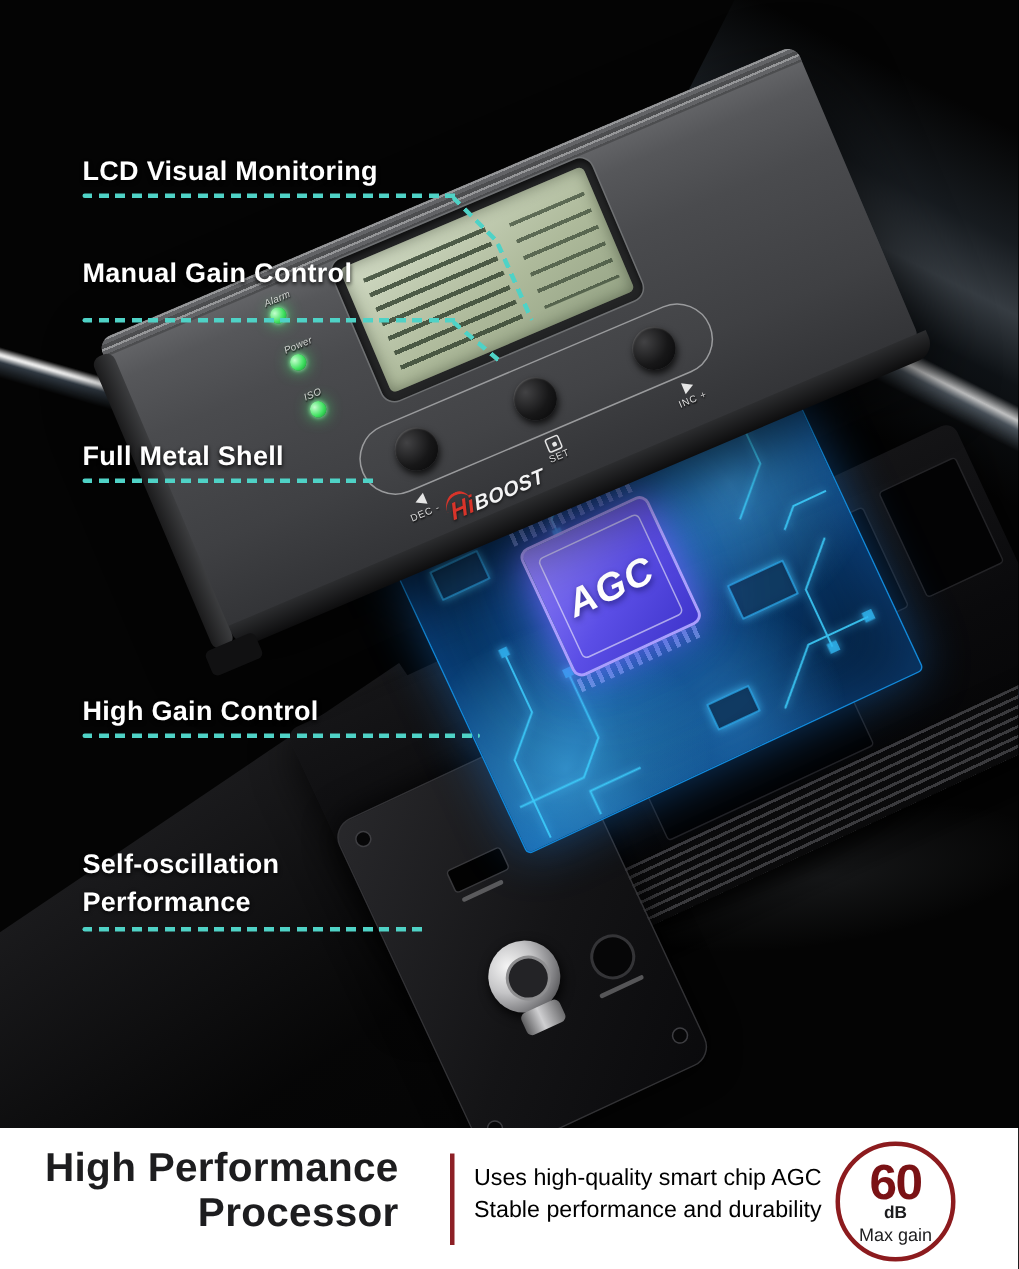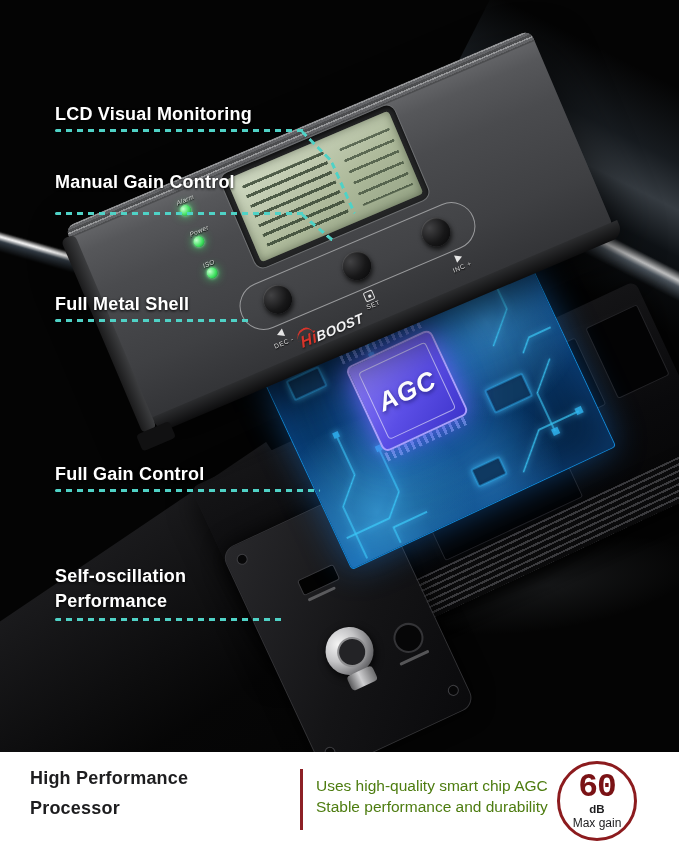--- a/index.html
+++ b/index.html
@@ -126,26 +126,26 @@
 
   
   .callout-label{position:absolute;color:#fff;font-weight:700;font-size:18px;letter-spacing:.2px;z-index:8;
     text-shadow:0 1px 3px #000;}
   .dash{position:absolute;height:2.6px;z-index:8;border-radius:2px;
     background:repeating-linear-gradient(90deg,#4fd2c6 0 6.5px,transparent 6.5px 11px);}
   .dash.diag{transform-origin:left center;}
 
   
   .footer{left:0;top:752px;width:679px;height:94px;background:#ffffff;z-index:10;}
-  .f-title{position:absolute;left:30px;top:11px;font-size:18px;font-weight:700;color:#1d1d1f;line-height:30px;letter-spacing:.2px;}
+  .f-title{position:absolute;left:30px;top:11px;font-size:27px;font-weight:700;color:#1d1d1f;line-height:30px;letter-spacing:.2px;text-align:right;}
   .f-divider{position:absolute;left:300px;top:17px;width:3px;height:61px;background:#8d2026;}
-  .f-desc{position:absolute;left:316px;top:23px;font-size:15.5px;color:#4d7c0f;line-height:21px;}
+  .f-desc{position:absolute;left:316px;top:23px;font-size:15.5px;color:#000000;line-height:21px;}
   .badge{position:absolute;left:557px;top:9px;width:80px;height:80px;border:3px solid #8c1b1e;border-radius:50%;
     background:#fff;display:flex;flex-direction:column;align-items:center;justify-content:center;box-sizing:border-box;}
-  .badge-value{font-size:33px;font-weight:800;color:#7a1215;line-height:30px;letter-spacing:-1px;font-family:Liberation Mono, monospace;}
+  .badge-value{font-size:33px;font-weight:800;color:#7a1215;line-height:30px;letter-spacing:-1px;}
   .badge-unit{font-size:11.5px;font-weight:700;color:#1c1c1e;line-height:12px;}
   .badge-caption{font-size:12px;color:#1c1c1e;line-height:14px;margin-top:1px;}
 </style>
 </head>
 <body>
 
 <div class="canvas">
 
   <div class="beam" id="beam-left"></div>
   <div class="beam" id="beam-right-soft"></div>
@@ -274,21 +274,21 @@
   <div class="dash diag" style="left:302px;top:130px;width:44px;transform:rotate(45deg);"></div>
   <div class="dash diag" style="left:332px;top:161px;width:56px;transform:rotate(66deg);"></div>
 
   <div class="callout-label" style="left:55px;top:172px;">Manual Gain Control</div>
   <div class="dash" style="left:55px;top:212px;width:250px;"></div>
   <div class="dash diag" style="left:302px;top:213px;width:42px;transform:rotate(40deg);"></div>
 
   <div class="callout-label" style="left:55px;top:294px;">Full Metal Shell</div>
   <div class="dash" style="left:55px;top:319px;width:195px;"></div>
 
-  <div class="callout-label" style="left:55px;top:464px;">Full Gain Control</div>
+  <div class="callout-label" style="left:55px;top:464px;">High Gain Control</div>
   <div class="dash" style="left:55px;top:489px;width:265px;"></div>
 
   <div class="callout-label" style="left:55px;top:566px;">Self-oscillation</div>
   <div class="callout-label" style="left:55px;top:591px;">Performance</div>
   <div class="dash" style="left:55px;top:618px;width:228px;"></div>
 
   <div class="abs footer">
     <div class="f-title">
       <div>High Performance</div>
       <div>Processor</div>

